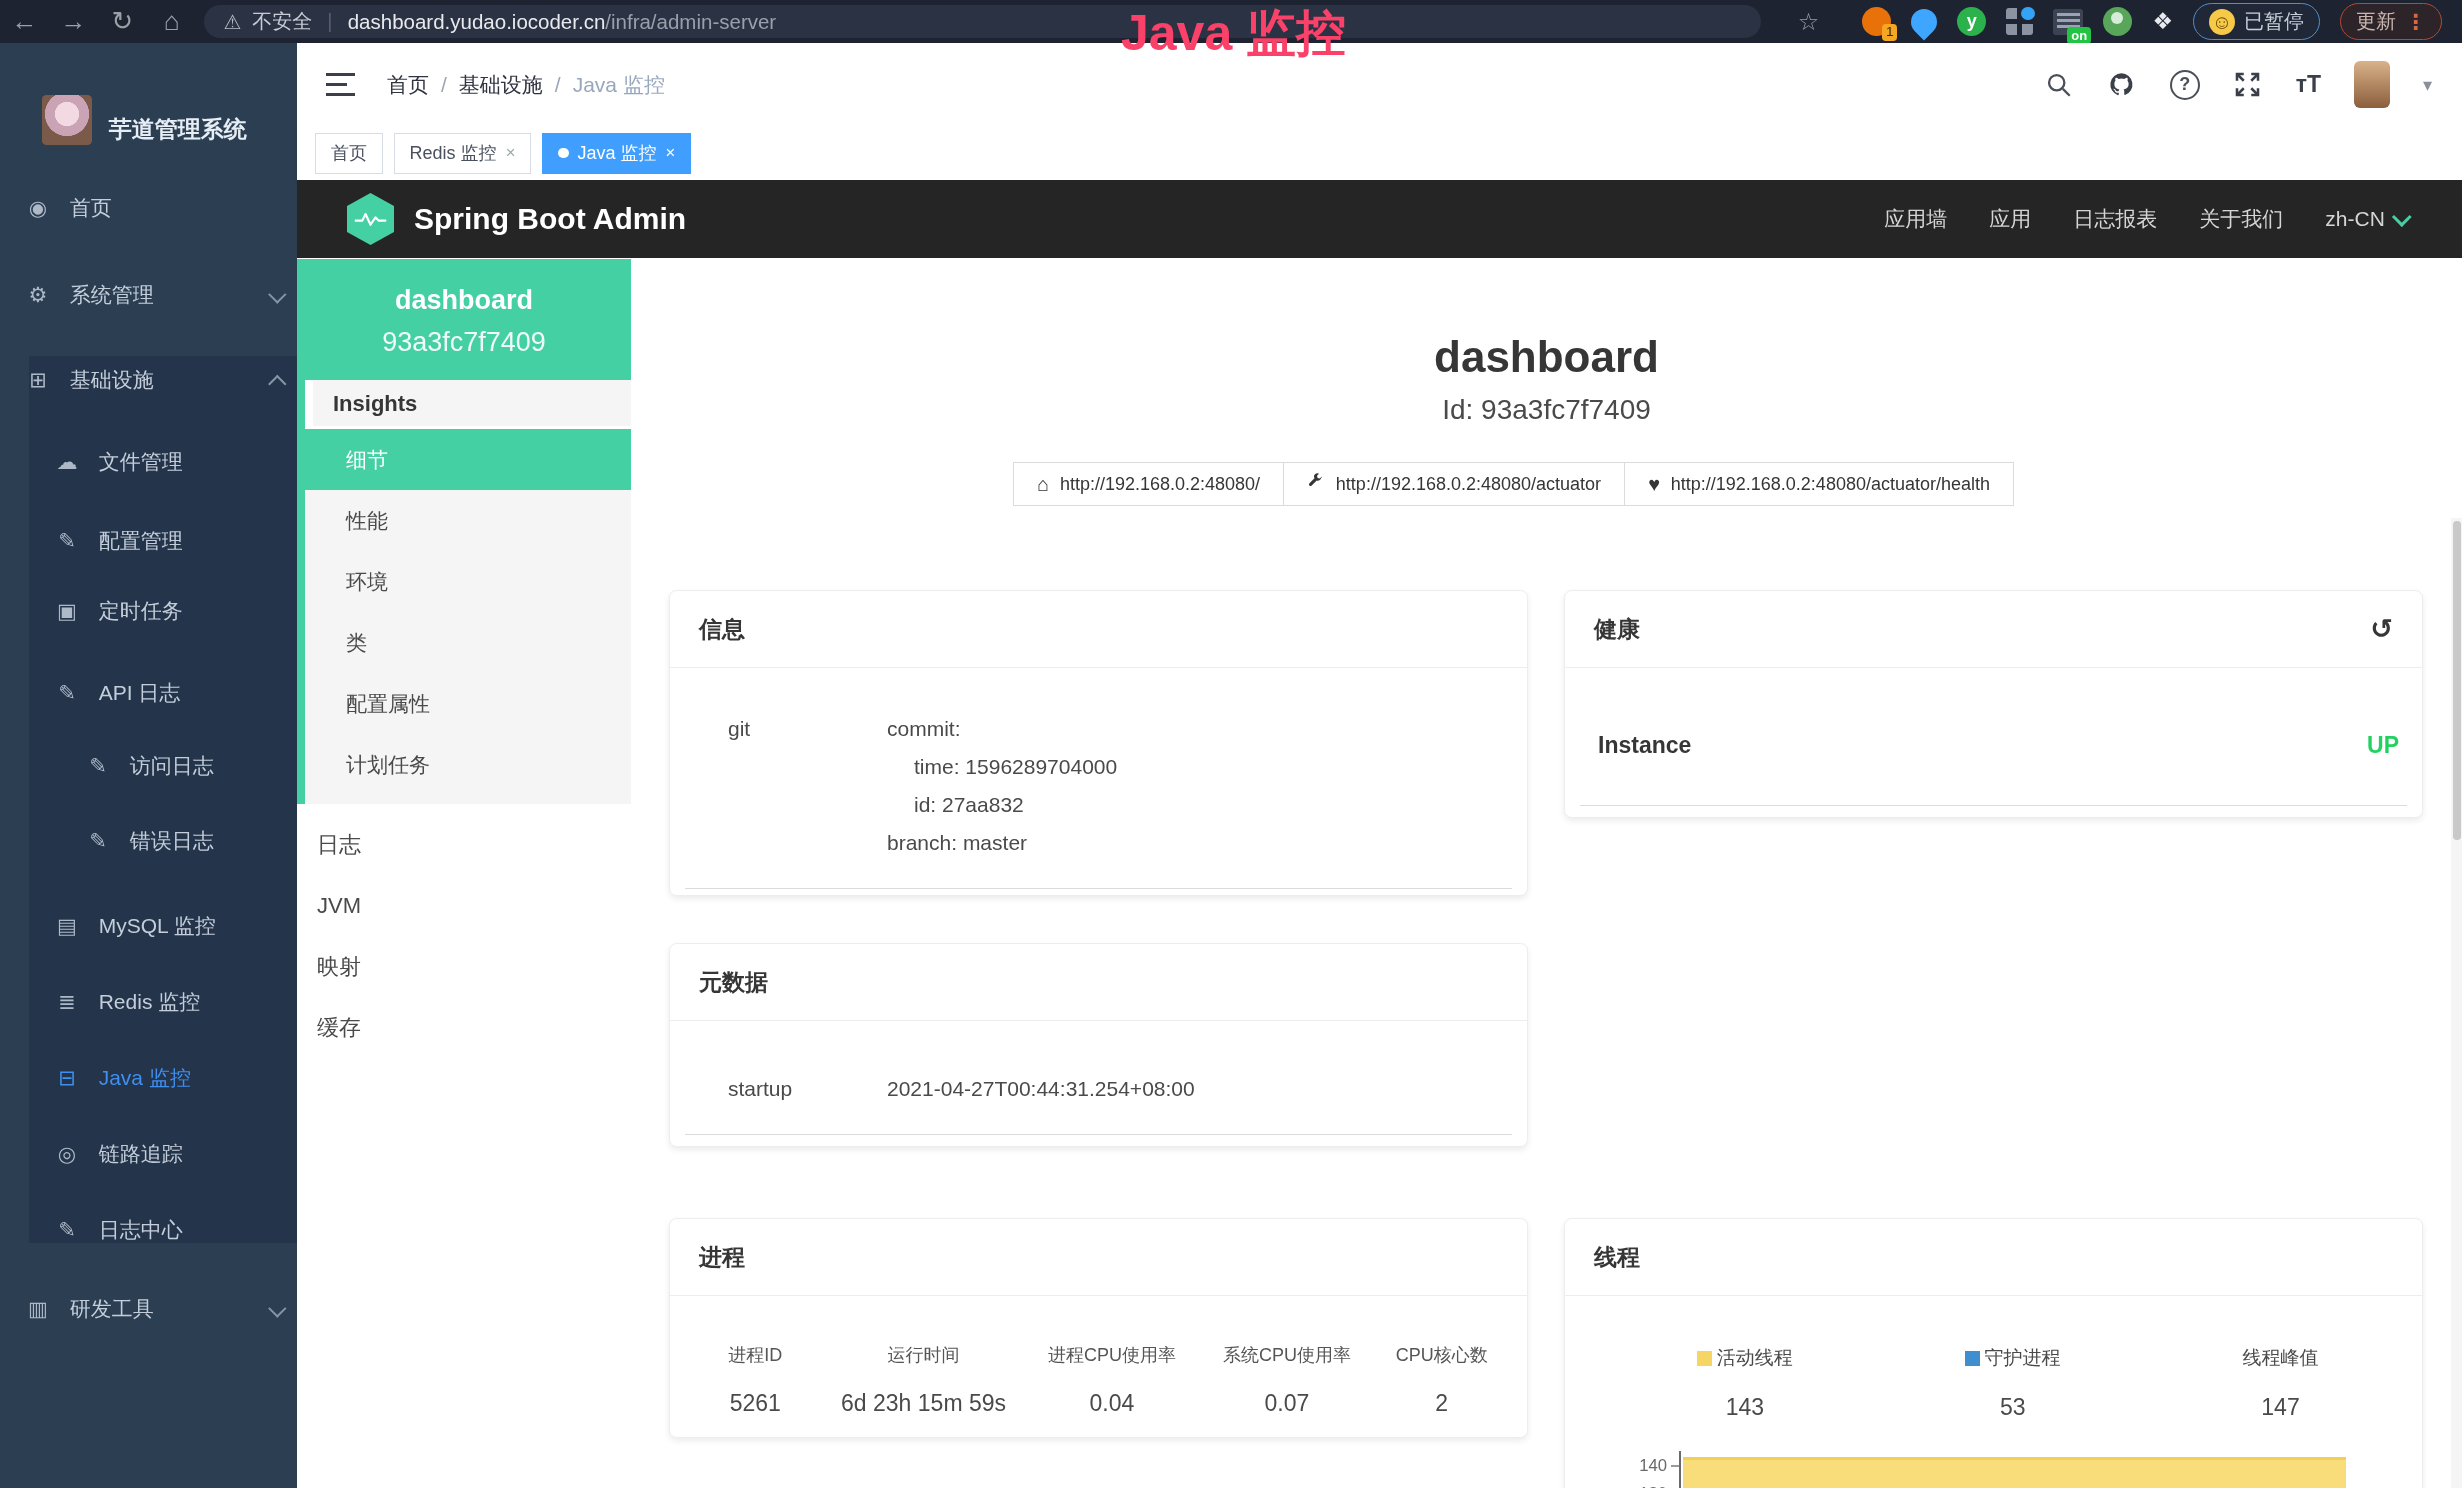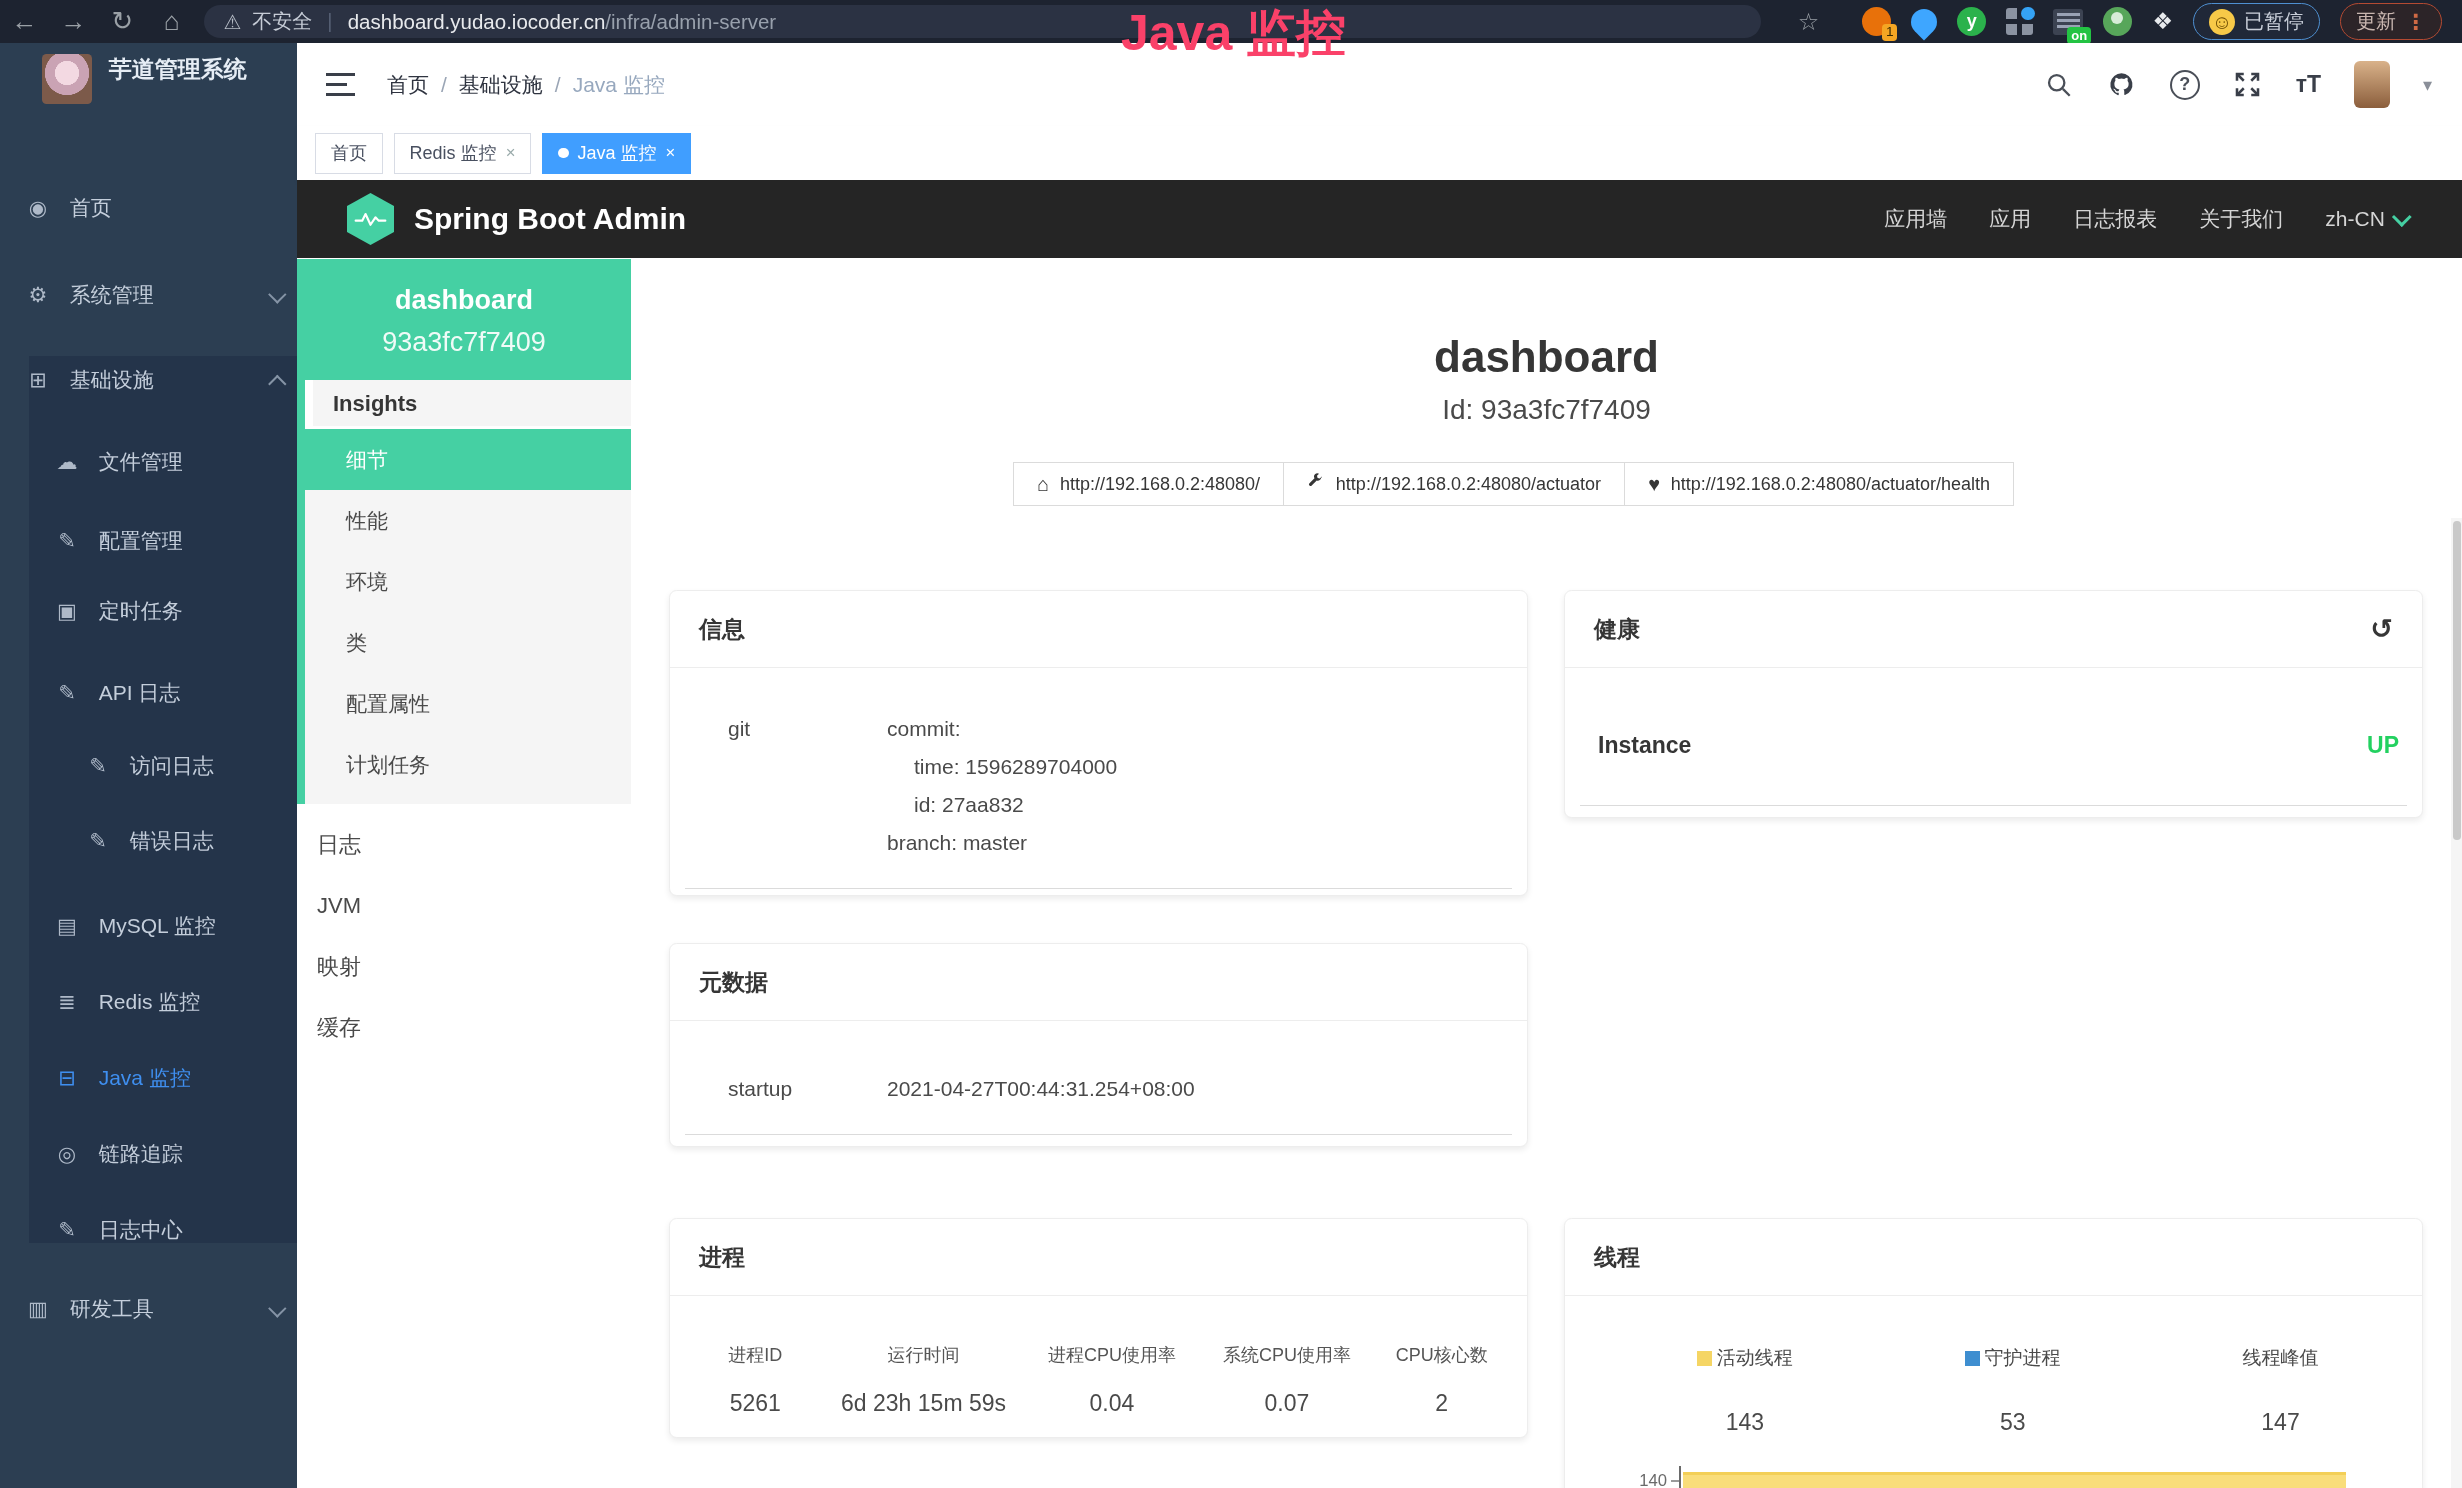--- a/index.html
+++ b/index.html
@@ -41,21 +41,21 @@
   .pill{display:flex;align-items:center;gap:9px;border-radius:20.5px;padding:3.8px 15px;font-size:20px;}
   .pill-paused{border:1.9px solid #4e8fd0;color:#c9cfd9;background:#202838;}
   .emoji{width:26px;height:26px;border-radius:50%;background:#f7c948;color:#6b4a00;font-size:20px;
          line-height:26px;text-align:center;}
   .pill-update{border:1.9px solid #b44a32;color:#c9b6b0;background:#2c2428;}
   .vdots{color:#cf6a45;font-weight:700;font-size:21px;letter-spacing:0;}
 
   
   .sidebar{position:absolute;left:0;top:43px;width:297px;height:1445px;background:#2c3e52;color:#c4cedb;}
   .sub-bg{position:absolute;left:29px;top:313px;width:268px;height:887px;background:#24344a;}
-  .side-logo{position:absolute;left:0;top:10.6px;width:297px;height:91px;display:flex;align-items:flex-start;}
+  .side-logo{position:absolute;left:0;top:10.6px;width:297px;height:91px;display:flex;align-items:flex-end;}
   .logo-img{width:50px;height:50px;margin-left:42px;border-radius:4.6px;flex:none;
             background:radial-gradient(circle at 50% 38%,#f3d9e2 0 30%,#caa3b4 31% 55%,#7c5a4a 56% 100%);}
   .logo-title{margin-left:16.7px;font-size:23px;font-weight:700;color:#e6edf5;}
   .srow{position:absolute;left:0;width:297px;height:55px;line-height:55px;font-size:21px;color:#c4cedb;white-space:nowrap;}
   .srow .ic{display:inline-block;width:30px;text-align:center;font-size:21px;color:#aeb9c8;margin-right:16.7px;}
   .lv1{padding-left:23px;}
   .lv2{padding-left:52px;}
   .lv3{padding-left:83px;}
   .srow.active{color:#3f8ff0;}
   .srow.active .ic{color:#3f8ff0;}
@@ -141,21 +141,21 @@
   .ptable{display:flex;padding:47px 18px 0 18px;text-align:center;}
   .pc{flex:1;}
   .pc .ph{font-size:18px;color:#555;}
   .pc .pv{font-size:23px;color:#4a4a4a;margin-top:23px;}
   .tlegend{display:flex;padding:49px 7.6px 0 46px;text-align:center;}
   .tl{flex:1;}
   .tl-top{font-size:19px;color:#4a4a4a;display:flex;align-items:center;justify-content:center;gap:4.6px;}
   .sq{width:15px;height:15px;display:inline-block;}
   .sq-yellow{background:#f5d564;}
   .sq-blue{background:#3e8ed0;}
-  .tl-val{font-size:23px;color:#4a4a4a;margin-top:38px;}
+  .tl-val{font-size:23px;color:#4a4a4a;margin-top:23px;}
   .tchart{display:flex;margin-top:30px;padding-left:15px;}
   .yaxis{width:99px;flex:none;text-align:right;color:#6a6a6a;font-size:16.7px;padding-top:4.6px;}
   .yaxis div{height:28px;position:relative;padding-right:12px;}
   .yaxis div::after{content:"";position:absolute;right:0;top:9px;width:7.6px;height:2.3px;background:#9a9a9a;}
   .plot{flex:1;margin-right:76px;position:relative;border-left:2.3px solid #6a6a6a;height:243px;}
   .area{position:absolute;left:1.5px;top:6px;right:0;height:243px;background:#f9dd7a;border-top:3px solid #f3cf57;}
 
   
   .annotation{position:absolute;left:1121px;top:0px;font-size:50px;font-weight:600;color:#fa4169;z-index:50;white-space:nowrap;}
   .pgscroll{position:absolute;right:0;top:259px;width:10.6px;height:1230px;background:#f5f5f5;}

